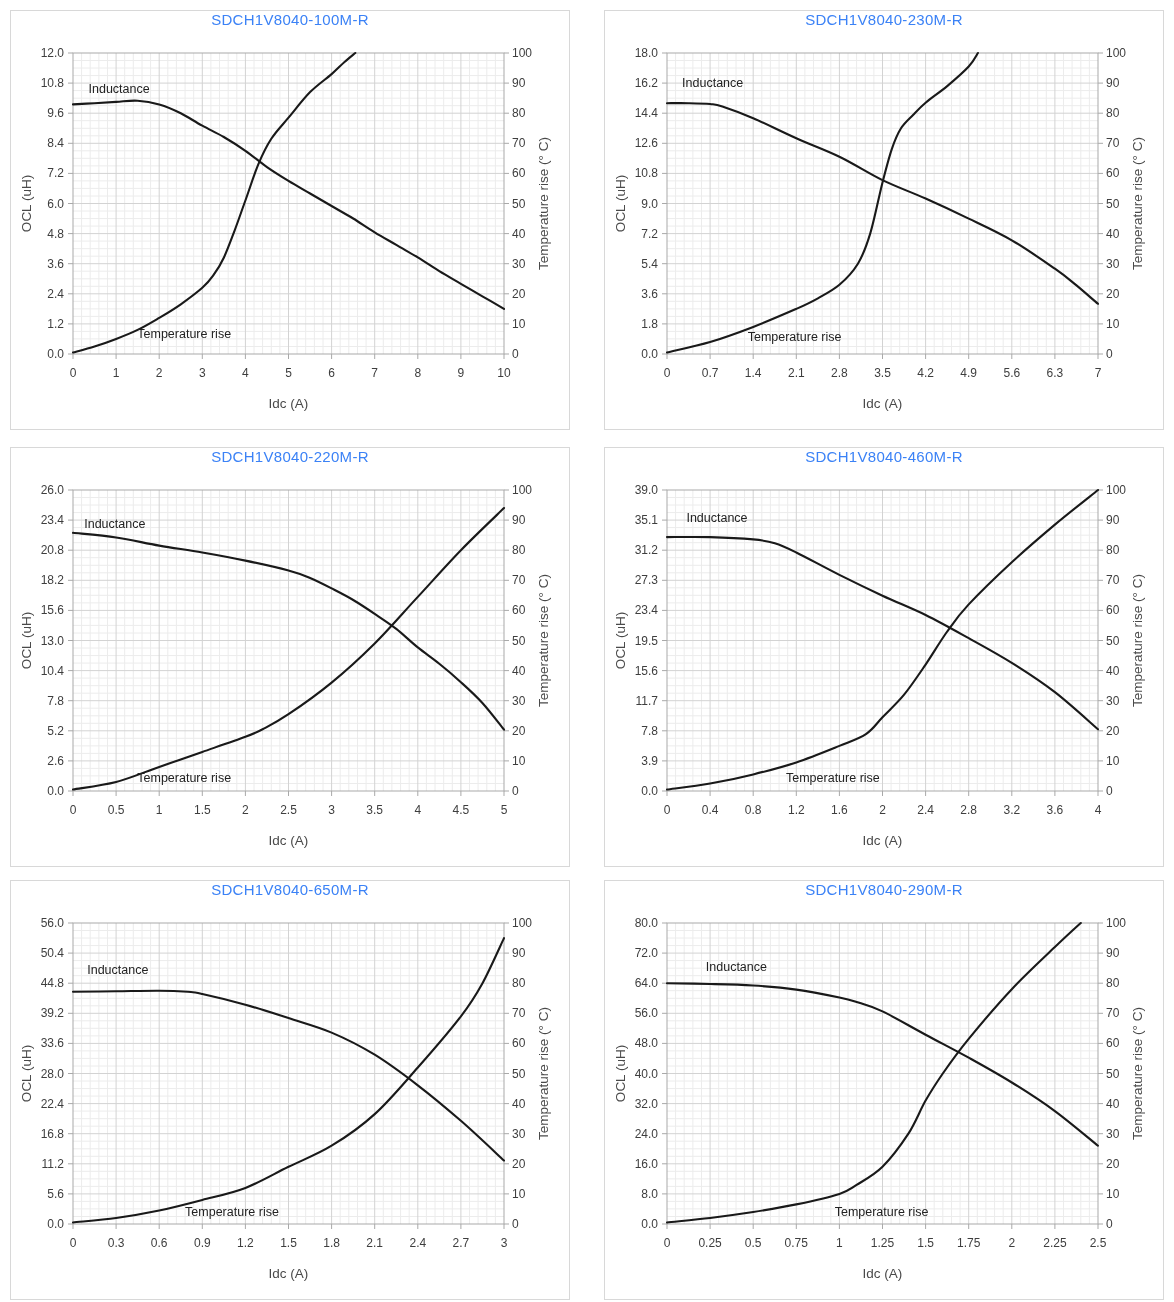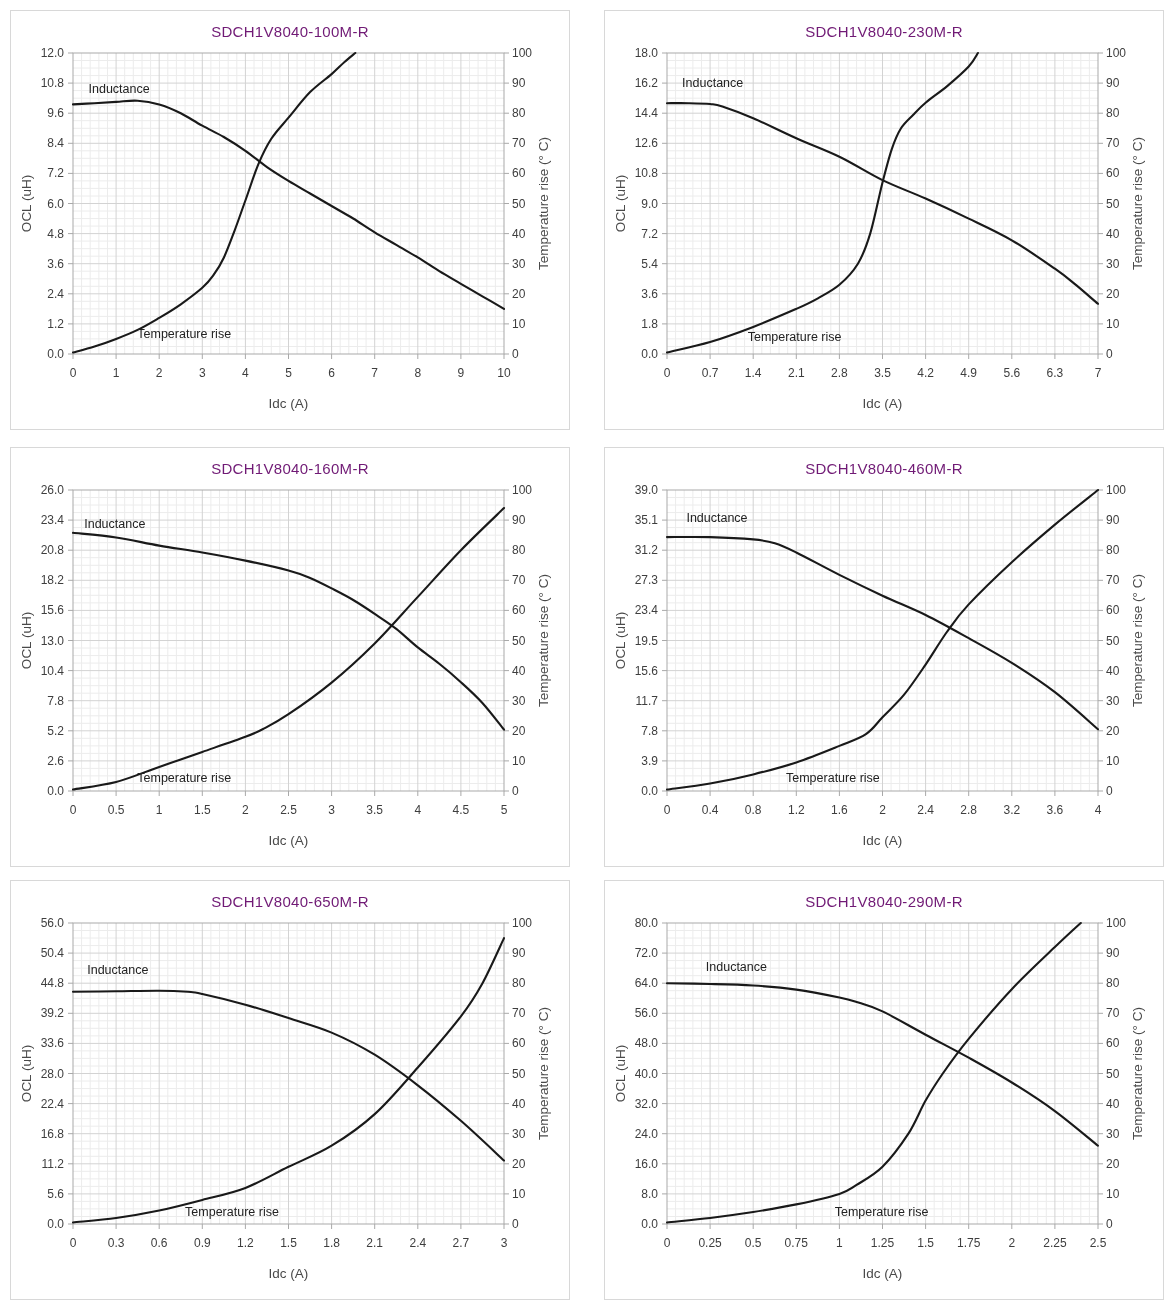--- a/index.html
+++ b/index.html
@@ -14,24 +14,24 @@
     position: absolute;
     width: 560px;
     height: 420px;
     box-sizing: border-box;
     background: #ffffff;
     border: 1px solid #d8d8d8;
     overflow: hidden;
   }
   .chart-title {
     position: absolute;
-    top: 12px; left: 0; right: 0;
+    top: 0; left: 0; right: 0;
     text-align: center;
     font-size: 15px;
-    color: #701a75;
+    color: #3b82f6;
     letter-spacing: 0.3px;
   }
   .chart-svg { position: absolute; top: 0; left: 0; width: 558px; height: 418px; }
   .chart-svg text { font-family: "Liberation Sans", "DejaVu Sans", sans-serif; }
   .tick-label { font-size: 12px; fill: #3e3e3e; }
   .axis-title { font-size: 13.5px; fill: #4a4a4a; }
   .annot { font-size: 12.5px; fill: #222222; }
 </style>
 </head>
 <body>
@@ -532,21 +532,21 @@
         <text class="tick-label" x="501" y="76.1" text-anchor="start">90</text>
         <text class="tick-label" x="501" y="46.0" text-anchor="start">100</text>
         <text class="axis-title" x="277.5" y="397" text-anchor="middle">Idc (A)</text>
         <text class="axis-title" transform="rotate(-90 20 192.5)" x="20" y="192.5" text-anchor="middle">OCL (uH)</text>
         <text class="axis-title" transform="rotate(-90 537 192.5)" x="537" y="192.5" text-anchor="middle">Temperature rise (° C)</text>
         <path d="M 62.0 84.8 C 69.2 85.6, 90.7 87.3, 105.1 89.5 C 119.5 91.6, 133.8 95.1, 148.2 97.6 C 162.6 100.1, 176.9 102.0, 191.3 104.5 C 205.7 107.0, 220.0 109.6, 234.4 112.6 C 248.8 115.6, 266.7 119.6, 277.5 122.5 C 288.3 125.4, 291.9 127.0, 299.1 130.0 C 306.2 133.0, 313.4 136.7, 320.6 140.4 C 327.8 144.1, 335.0 147.7, 342.2 152.0 C 349.3 156.2, 356.5 161.0, 363.7 165.9 C 370.9 170.7, 378.1 175.3, 385.3 180.9 C 392.4 186.5, 399.6 193.7, 406.8 199.4 C 414.0 205.2, 421.2 209.9, 428.3 215.7 C 435.5 221.4, 442.7 227.6, 449.9 234.2 C 457.1 240.7, 464.3 247.1, 471.4 255.0 C 478.6 262.9, 489.4 277.2, 493.0 281.6" fill="none" stroke="#191919" stroke-width="2.1" stroke-linecap="round" stroke-linejoin="round"></path>
         <path d="M 62.0 341.5 C 69.2 340.2, 90.7 337.7, 105.1 334.0 C 119.5 330.2, 133.8 323.9, 148.2 318.9 C 162.6 313.9, 176.9 308.9, 191.3 303.9 C 205.7 298.9, 224.3 292.6, 234.4 288.8 C 244.5 285.1, 244.5 285.1, 251.6 281.3 C 258.8 277.5, 266.0 274.0, 277.5 266.2 C 289.0 258.5, 306.2 246.4, 320.6 234.6 C 335.0 222.9, 349.3 209.8, 363.7 195.5 C 378.1 181.2, 392.4 164.4, 406.8 148.9 C 421.2 133.3, 435.5 117.0, 449.9 102.2 C 464.3 87.4, 485.8 67.1, 493.0 60.1" fill="none" stroke="#191919" stroke-width="2.1" stroke-linecap="round" stroke-linejoin="round"></path>
         <text class="annot" x="103.8" y="79.7" text-anchor="middle">Inductance</text>
         <text class="annot" x="173.2" y="333.5" text-anchor="middle">Temperature rise</text>
       </svg>
-    <div class="chart-title">SDCH1V8040-160M-R</div>
+    <div class="chart-title">SDCH1V8040-220M-R</div>
   </div>
 
   <div class="panel" style="left:604px; top:447px;">
     <svg class="chart-svg" viewBox="0 0 558 418">
         <line x1="70.6" y1="42" x2="70.6" y2="343" stroke="#ececec" stroke-width="1"></line>
         <line x1="79.2" y1="42" x2="79.2" y2="343" stroke="#ececec" stroke-width="1"></line>
         <line x1="87.9" y1="42" x2="87.9" y2="343" stroke="#ececec" stroke-width="1"></line>
         <line x1="96.5" y1="42" x2="96.5" y2="343" stroke="#ececec" stroke-width="1"></line>
         <line x1="113.7" y1="42" x2="113.7" y2="343" stroke="#ececec" stroke-width="1"></line>
         <line x1="122.3" y1="42" x2="122.3" y2="343" stroke="#ececec" stroke-width="1"></line>

